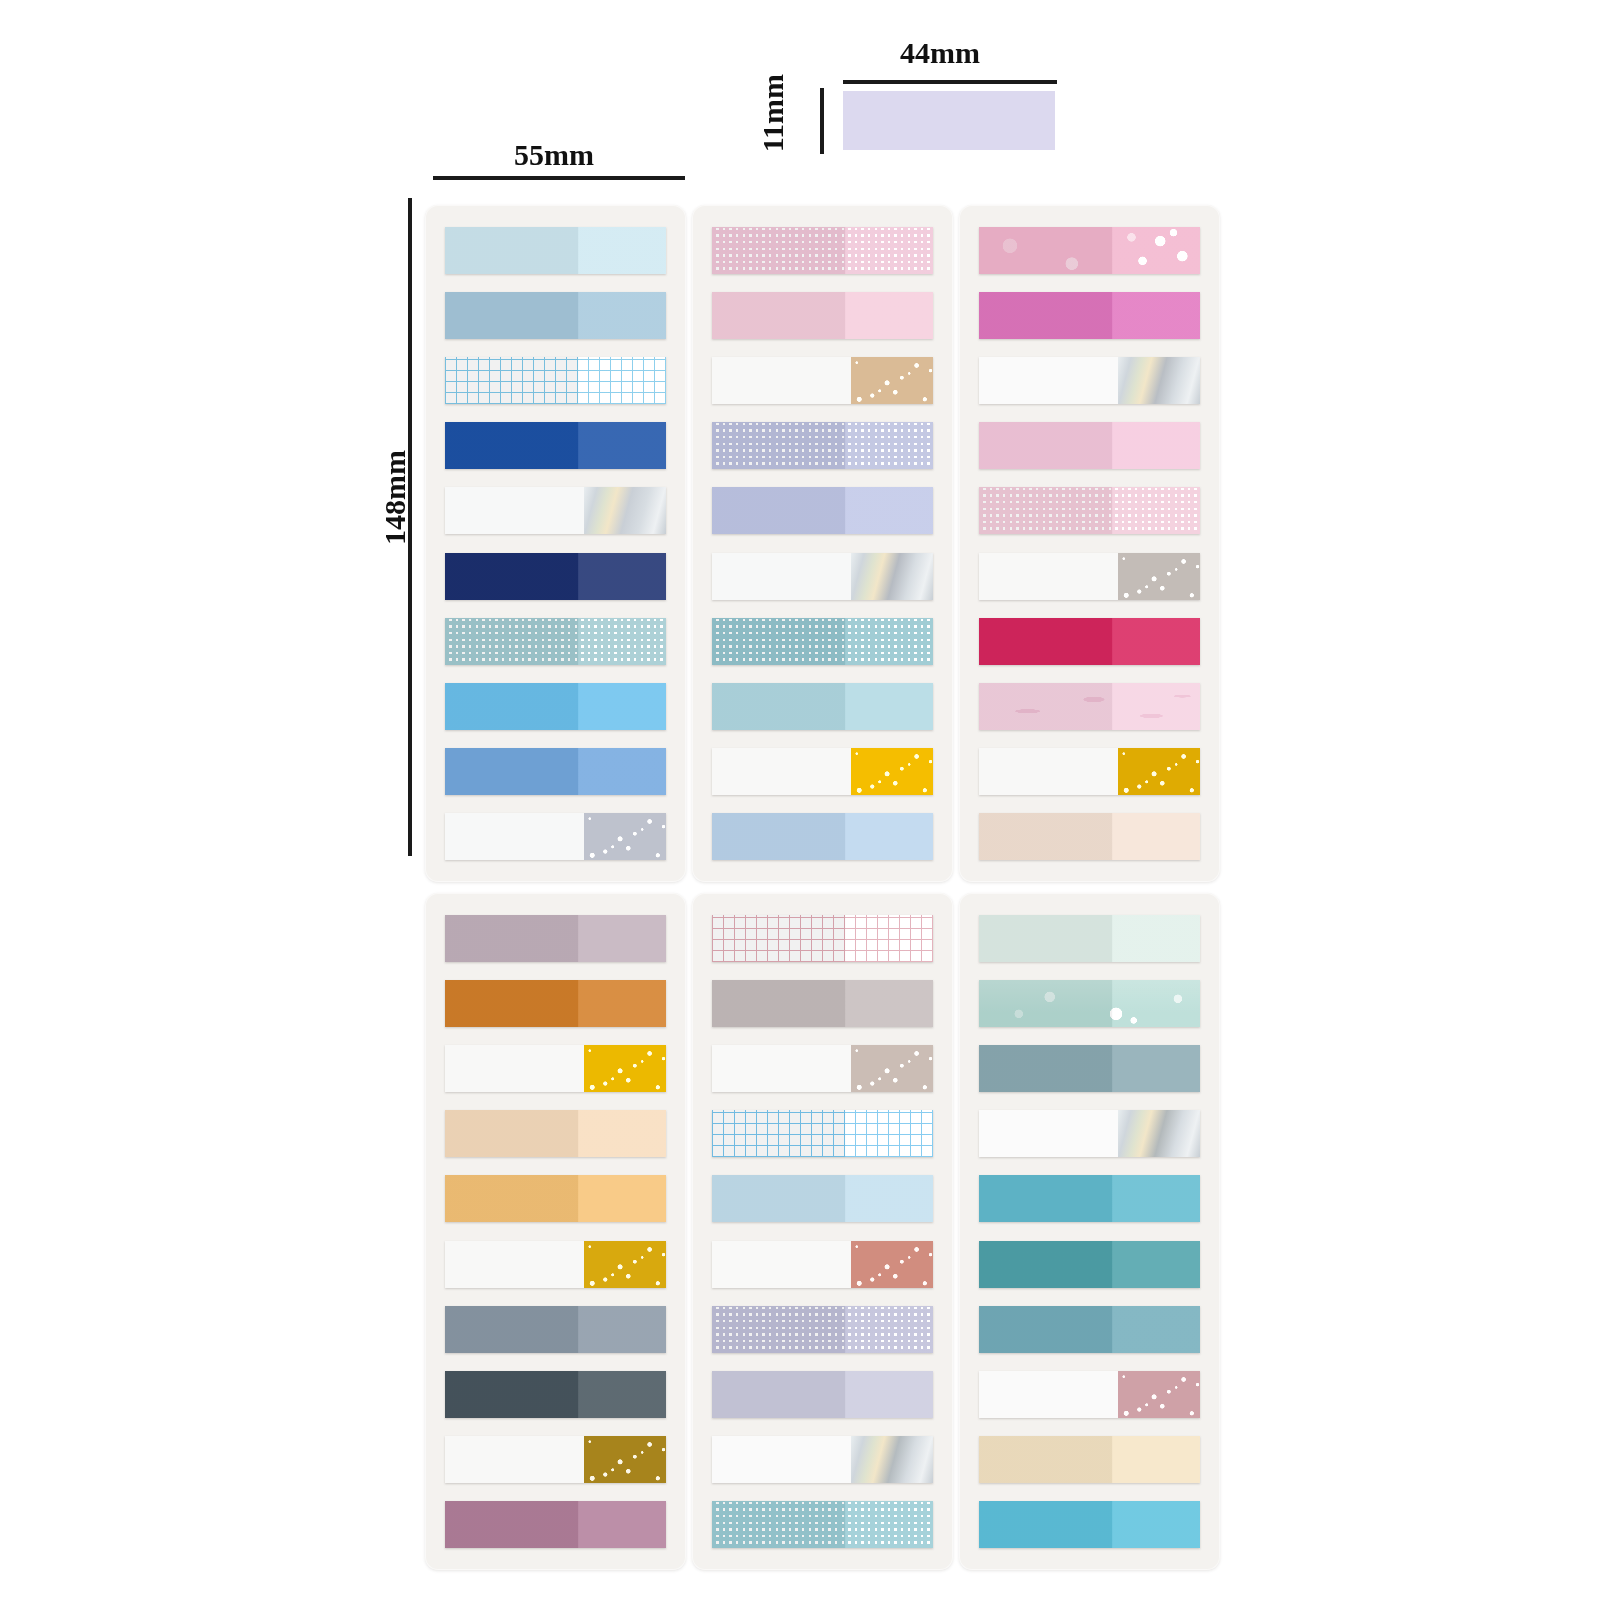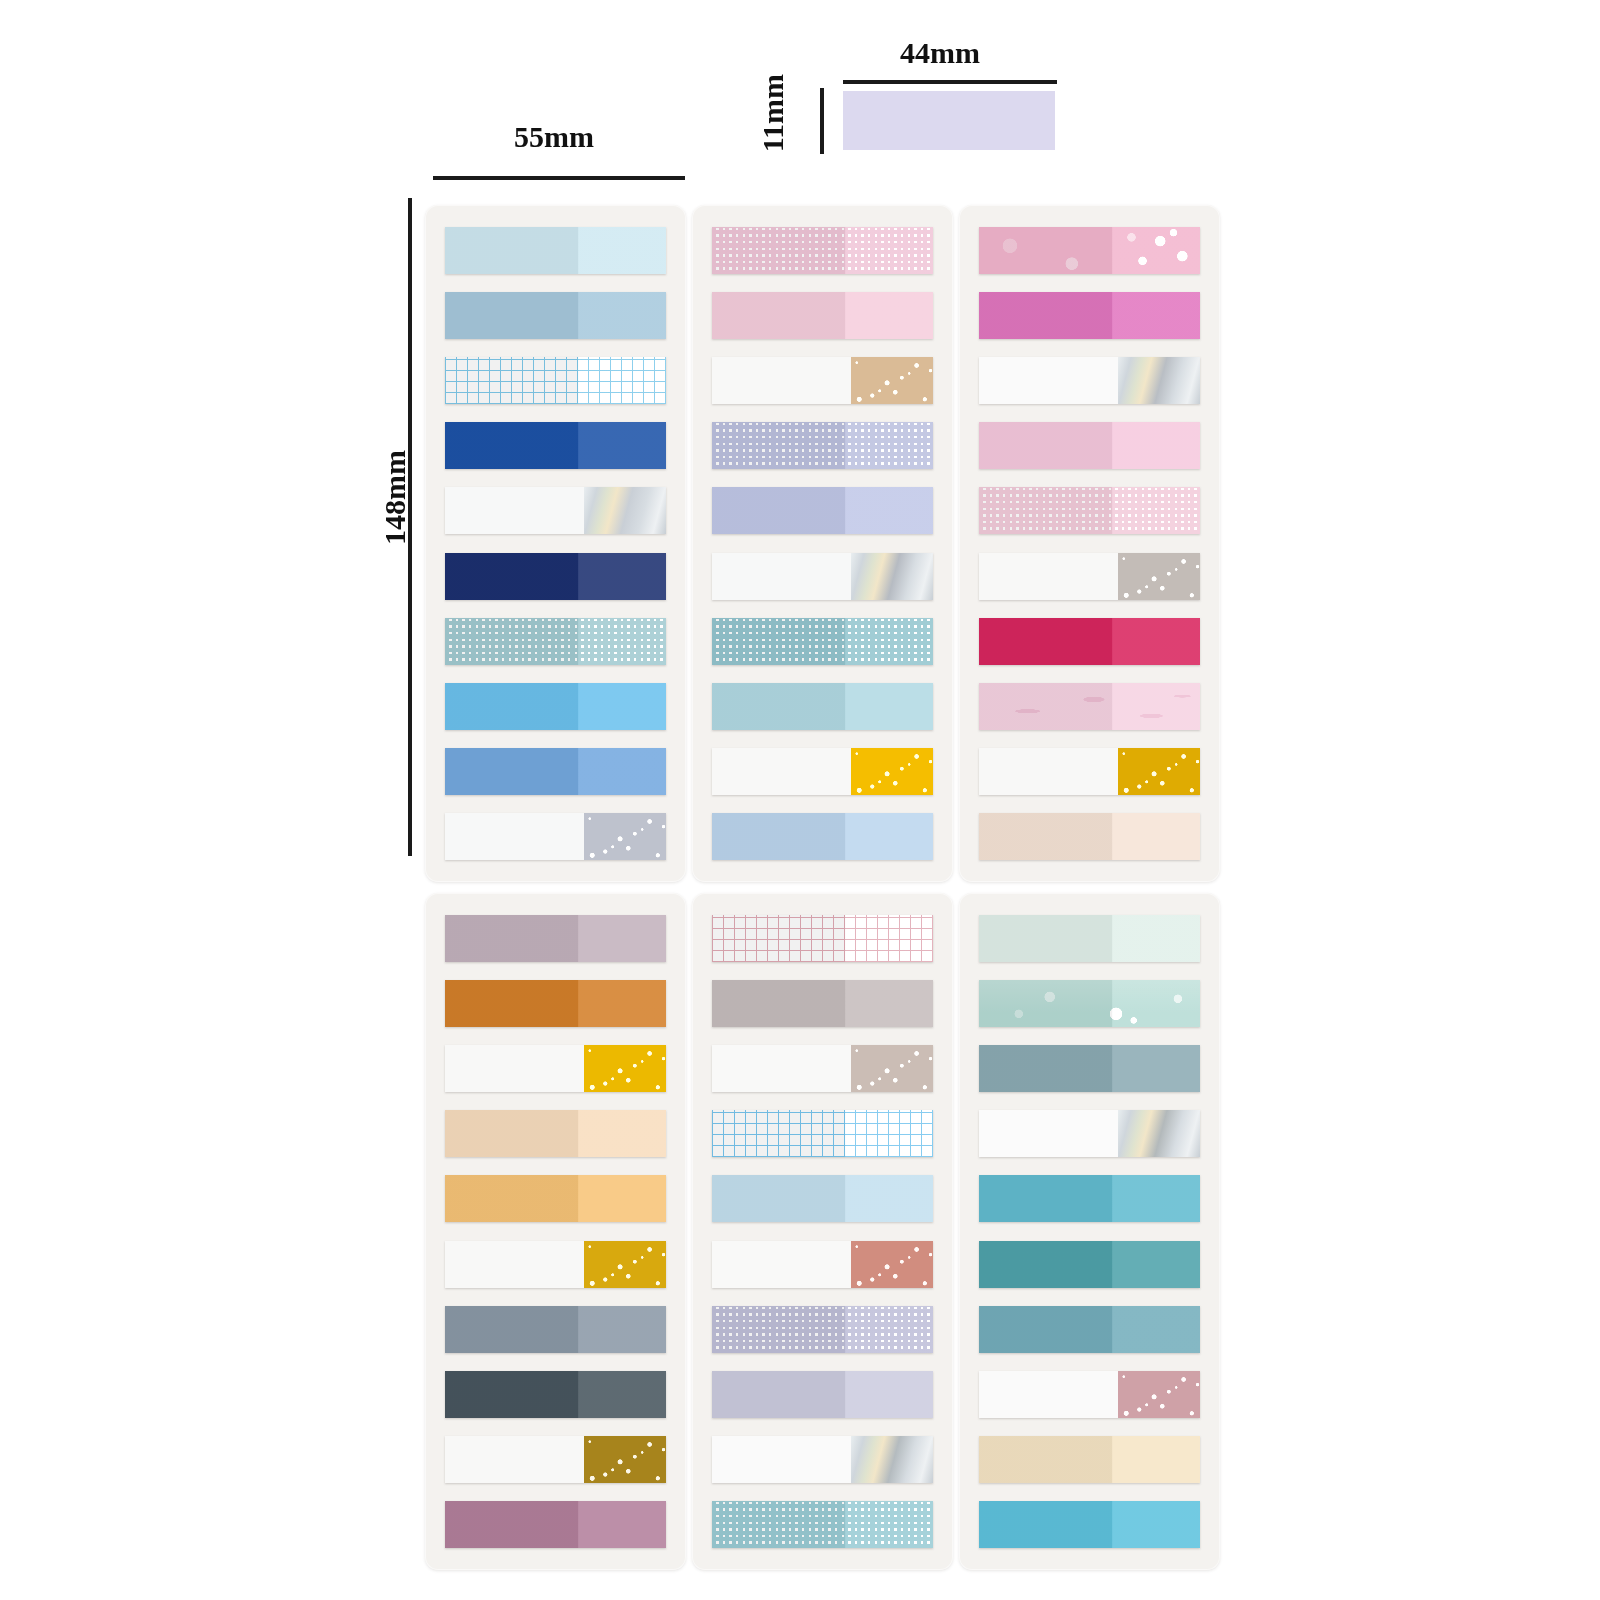--- a/index.html
+++ b/index.html
@@ -21,21 +21,21 @@
     position:absolute; left:820px; top:88px; width:4px; height:66px; background:#1a1a1a;
   }
   #swatch-h-label {
     left:756px; top:74px; font-size:30px; font-weight:700;
     writing-mode:vertical-rl; transform:rotate(180deg); transform-origin:center;
   }
 
   #card-top-rule {
     position:absolute; left:433px; top:176px; width:252px; height:4px; background:#1a1a1a;
   }
-  #card-w-label { left:514px; top:120px; font-size:30px; font-weight:700; }
+  #card-w-label { left:514px; top:138px; font-size:30px; font-weight:700; }
 
   #card-left-rule {
     position:absolute; left:408px; top:198px; width:4px; height:658px; background:#1a1a1a;
   }
   #card-h-label {
     left:378px; top:450px; font-size:30px; font-weight:700;
     writing-mode:vertical-rl; transform:rotate(180deg); transform-origin:center;
   }
 
   

